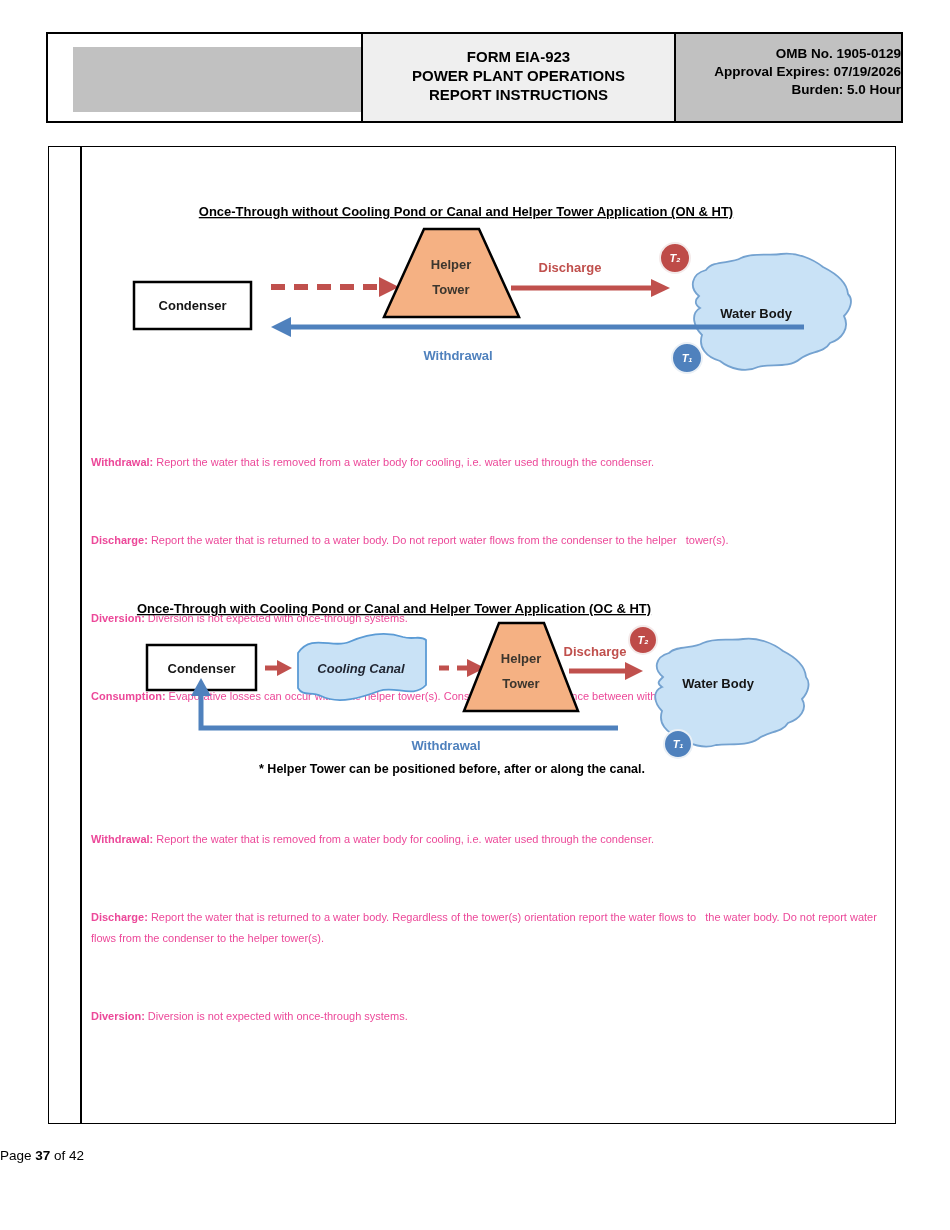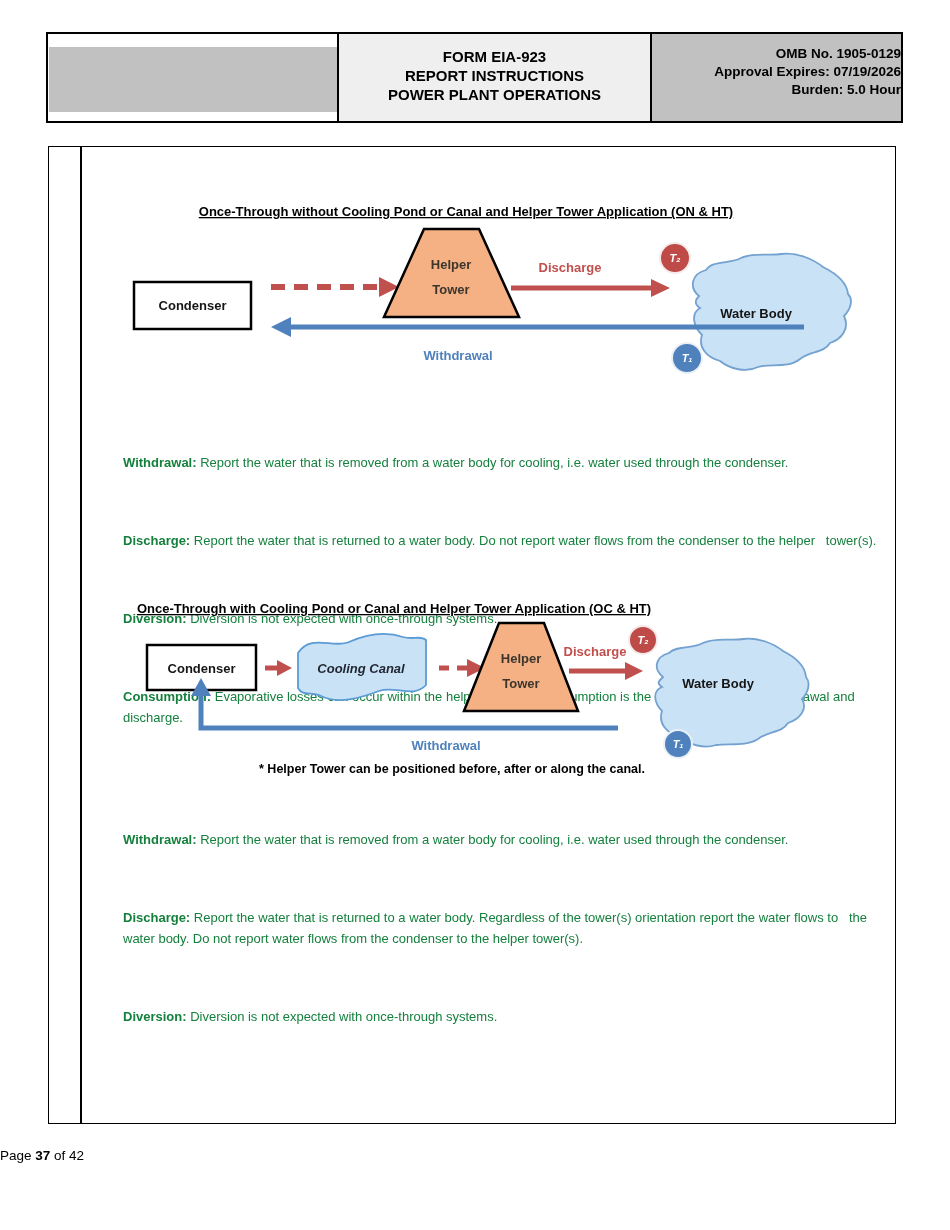--- a/index.html
+++ b/index.html
@@ -3,21 +3,21 @@
 <meta charset="utf-8">
 <style>
   html,body{margin:0;padding:0;}
   body{
     width:950px;height:1230px;background:#ffffff;position:relative;
     font-family:"Liberation Sans","DejaVu Sans",sans-serif;color:#111;
   }
   
   .hdr{
     position:absolute;left:46px;top:32px;width:857px;height:91px;
-    border:2px solid #000;box-sizing:border-box;display:flex;background:#fff;
+    border:2px solid #000;box-sizing:border-box;display:flex;background:#fff;padding-left:24px;
   }
   .hdr-left{position:relative;width:289px;background:#fff;}
   .hdr-left-gray{position:absolute;left:1px;top:13px;bottom:9px;right:0;background:#c1c1c1;}
   .hdr-center{
     width:315px;background:#efefef;border-left:2.5px solid #000;border-right:2.5px solid #000;
     box-sizing:border-box;text-align:center;font-weight:bold;font-size:15px;line-height:19px;
     padding-top:13px;color:#000;
   }
   .hdr-right{
     flex:1;background:#c1c1c1;text-align:right;font-weight:bold;font-size:13.5px;
@@ -26,23 +26,22 @@
   
   .content-box{
     position:absolute;left:48px;top:146px;width:848px;height:978px;
     border:1.5px solid #000;box-sizing:border-box;background:#fff;
   }
   .gutter-line{position:absolute;left:31px;top:0;bottom:0;width:1.5px;background:#000;}
   .diagram-svg{position:absolute;left:0;}
   #svg1{top:49px;}
   #svg2{top:446px;}
   .paras{
-    position:absolute;left:42px;right:18px;font-size:13px;line-height:21px;color:#15803d;
+    position:absolute;left:42px;right:18px;font-size:11px;line-height:21px;color:#ec4899;
     white-space:pre-wrap;
-    margin-left:32px;
   }
   #paras1{top:263px;}
   #paras2{top:640px;}
   .para{margin:0 0 15px 0;}
   .para b{font-weight:bold;}
   
   text{font-family:"Liberation Sans","DejaVu Sans",sans-serif;}
   .dg-title{font-size:13px;font-weight:bold;fill:#000;text-decoration:underline;}
   .box-label{font-size:13px;font-weight:bold;fill:#151515;}
   .tower-label{font-size:13px;font-weight:bold;fill:#3c362e;}
@@ -59,22 +58,22 @@
 </style>
 </head>
 <body>
 
 <div class="hdr">
   <div class="hdr-left">
     <div class="hdr-left-gray"></div>
   </div>
   <div class="hdr-center">
     <div>FORM EIA-923</div>
+    <div>POWER PLANT OPERATIONS</div>
     <div>REPORT INSTRUCTIONS</div>
-    <div>POWER PLANT OPERATIONS</div>
   </div>
   <div class="hdr-right">
     <div>OMB No. 1905-0129</div>
     <div>Approval Expires: 07/19/2026</div>
     <div>Burden: 5.0 Hour</div>
   </div>
 </div>
 
 <div class="content-box">
   <div class="gutter-line"></div>

